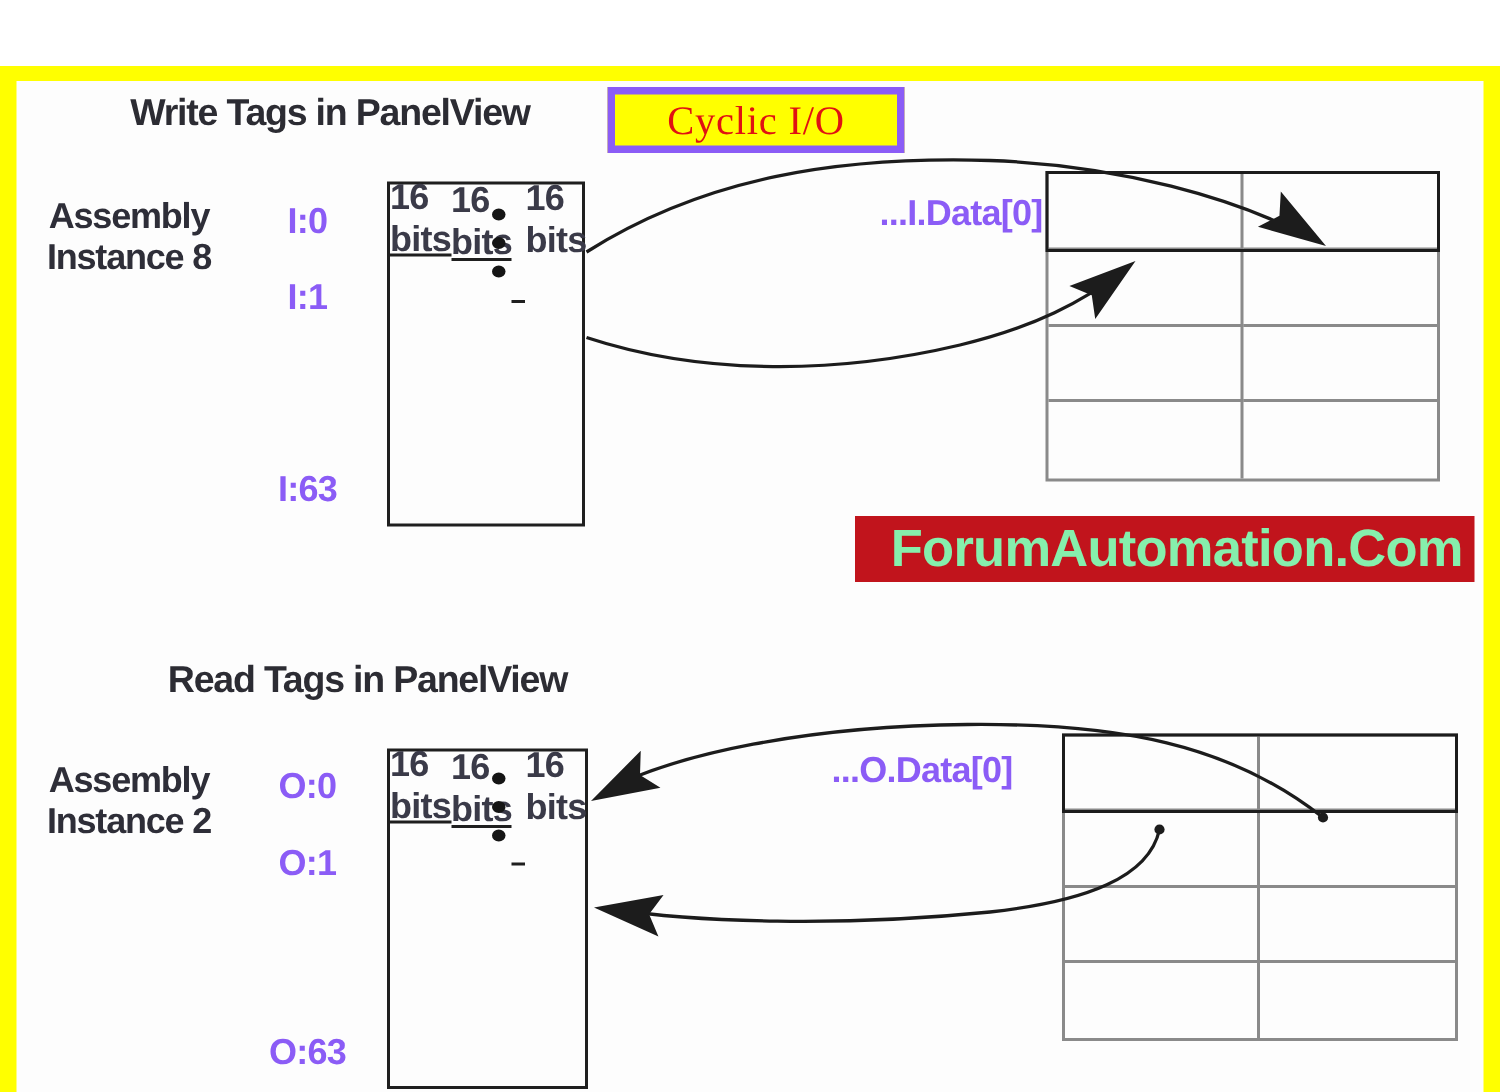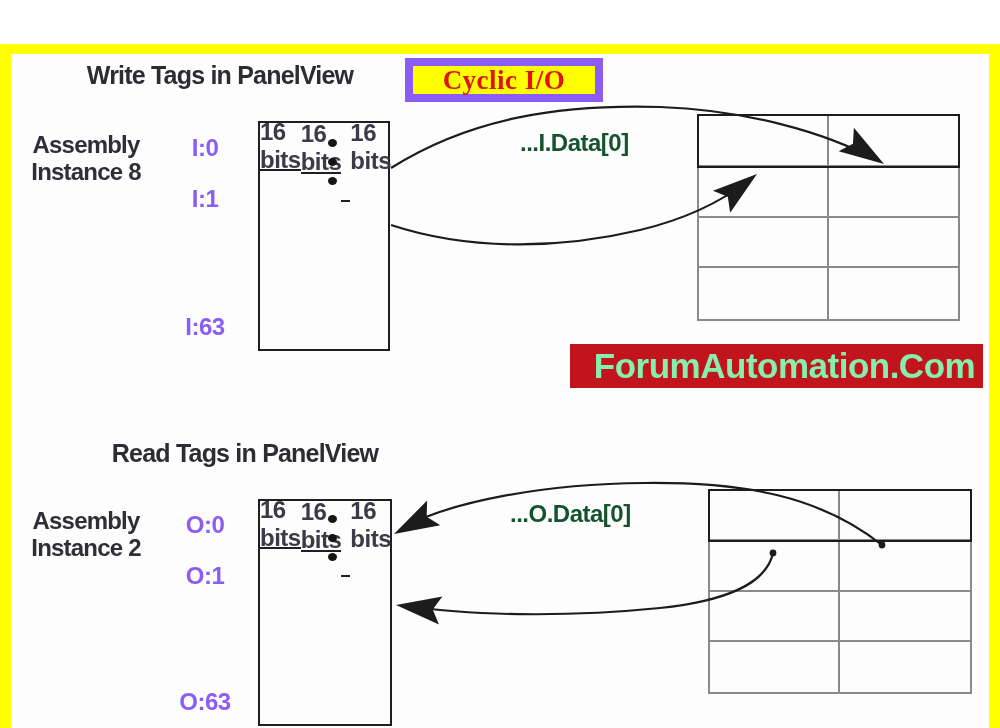--- a/index.html
+++ b/index.html
@@ -25,21 +25,21 @@
   .assembly {
     font-size:24px; font-weight:600; letter-spacing:-0.8px;
     color:#2e2e38; text-align:center; line-height:27px; white-space:nowrap;
   }
   .taglabel {
     font-size:24px; font-weight:600; letter-spacing:-0.5px;
     color:#8b5cf6; text-align:center; white-space:nowrap;
   }
   .datalabel {
     font-size:24px; font-weight:600; letter-spacing:-0.5px;
-    color:#14532d; white-space:nowrap;
+    color:#8b5cf6; text-align:right; white-space:nowrap;
   }
 
   
   .pv-table {
     position:absolute; border:2px solid #1f1f1f; background:transparent;
     display:flex; flex-direction:row;
   }
   .pv-cell {
     border-bottom:2px solid #1f1f1f;
     display:flex; align-items:center; justify-content:center;
@@ -61,23 +61,23 @@
   .map-cell { border-right:2px solid #8a8a8a; border-bottom:2px solid #8a8a8a; }
   .map-cell:nth-child(2n) { border-right:none; }
   .map-cell:nth-child(7), .map-cell:nth-child(8) { border-bottom:none; }
   .map-row1-outline {
     position:absolute; border:2px solid #1c1c1c; background:transparent;
   }
 
   
   #badge {
     display:flex; align-items:center; justify-content:center;
-    border:8px solid #8b5cf6;
+    border:5px solid #8b5cf6;
     font-family:"Liberation Serif", serif;
-    font-size:27px; font-weight:bold; letter-spacing:0.5px;
+    font-size:27px; font-weight:normal; letter-spacing:0.5px;
   }
 
   
   #banner {
     display:flex; align-items:center; justify-content:center;
     font-size:35px; font-weight:bold; letter-spacing:-0.5px;
     white-space:nowrap;
   }
 
   #arrows { position:absolute; left:0; top:0; pointer-events:none; }

